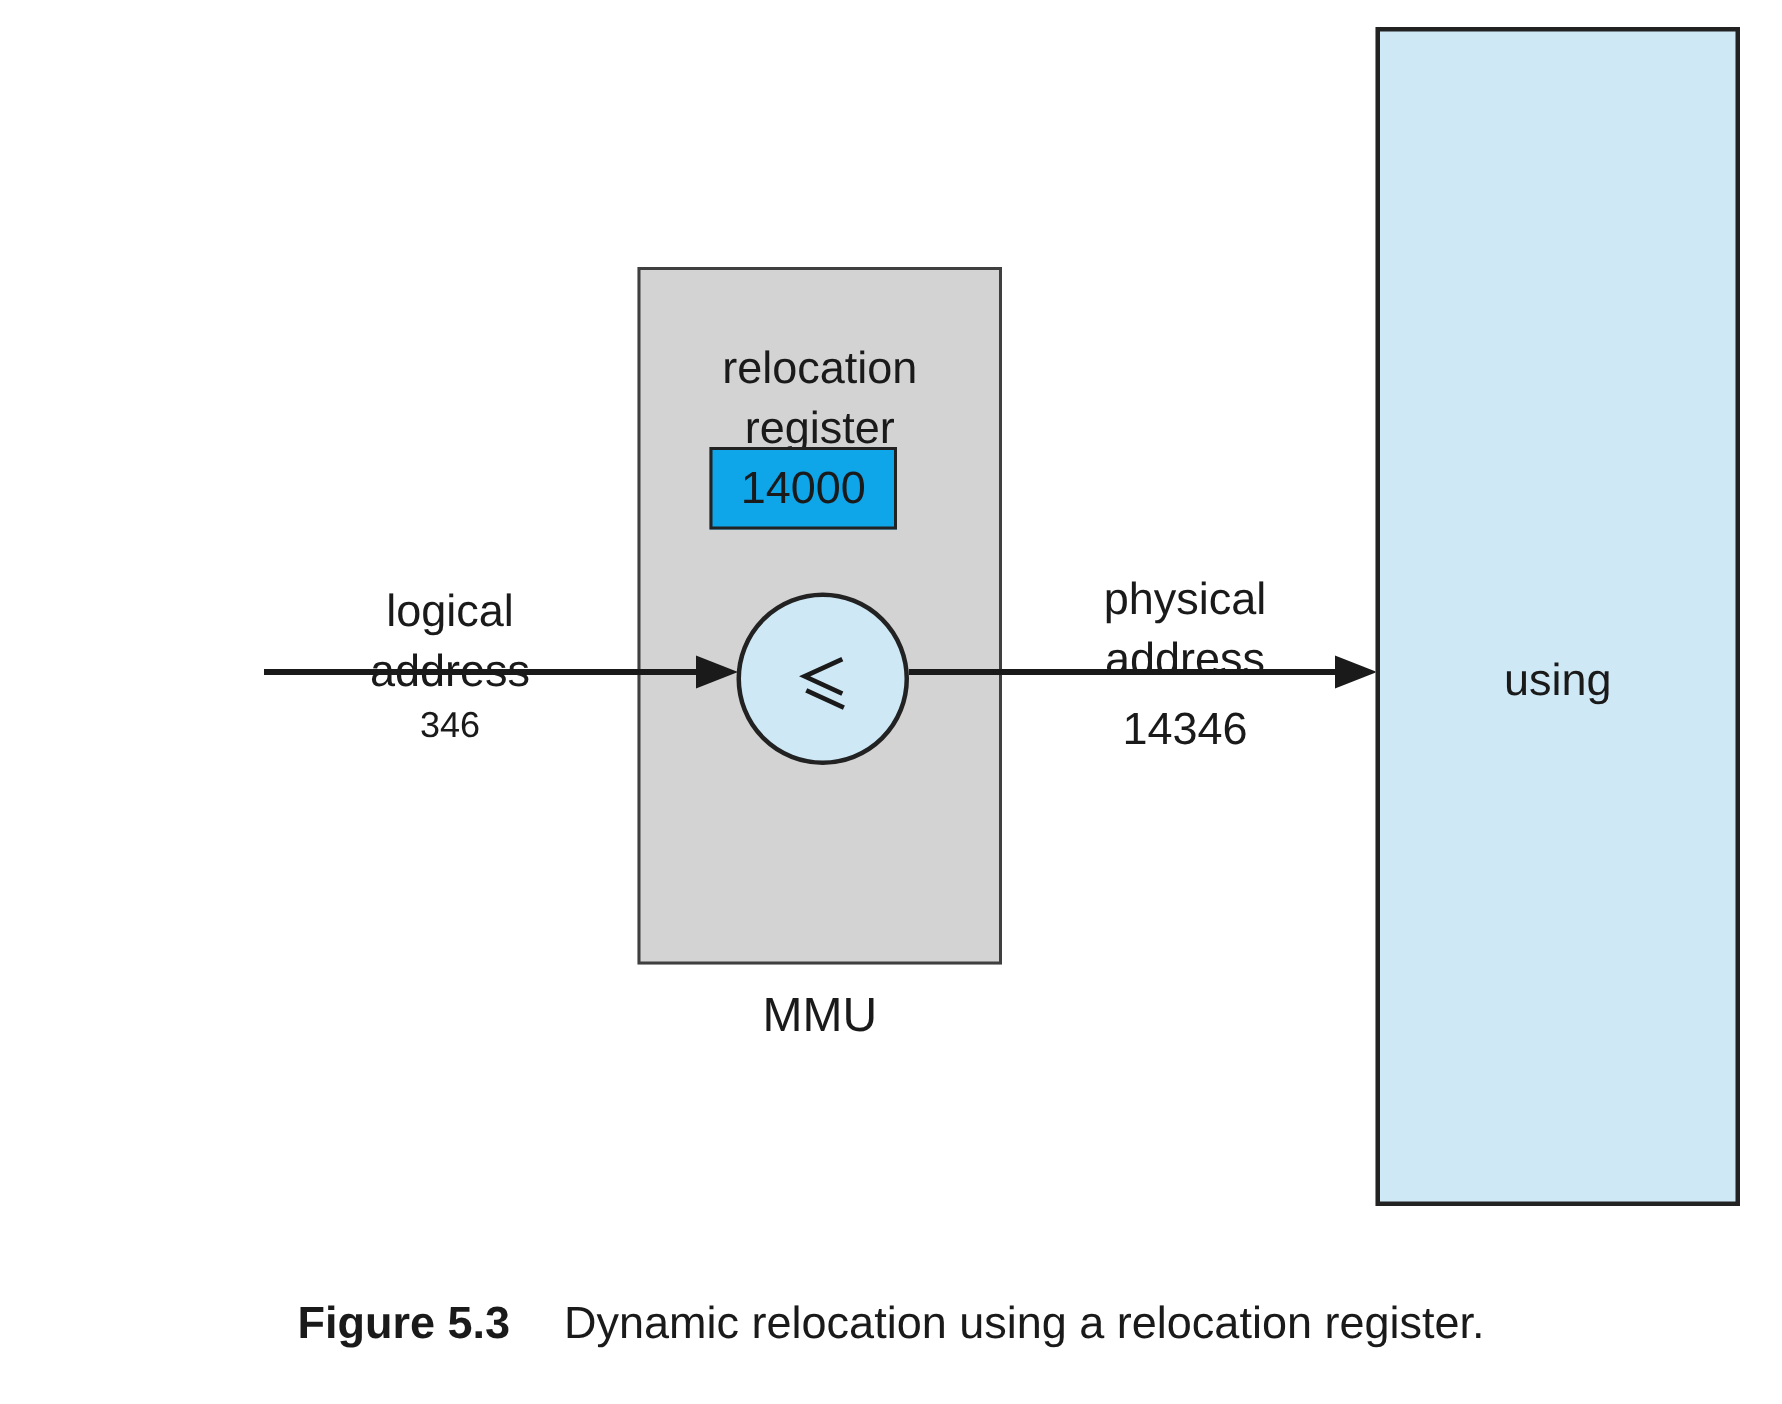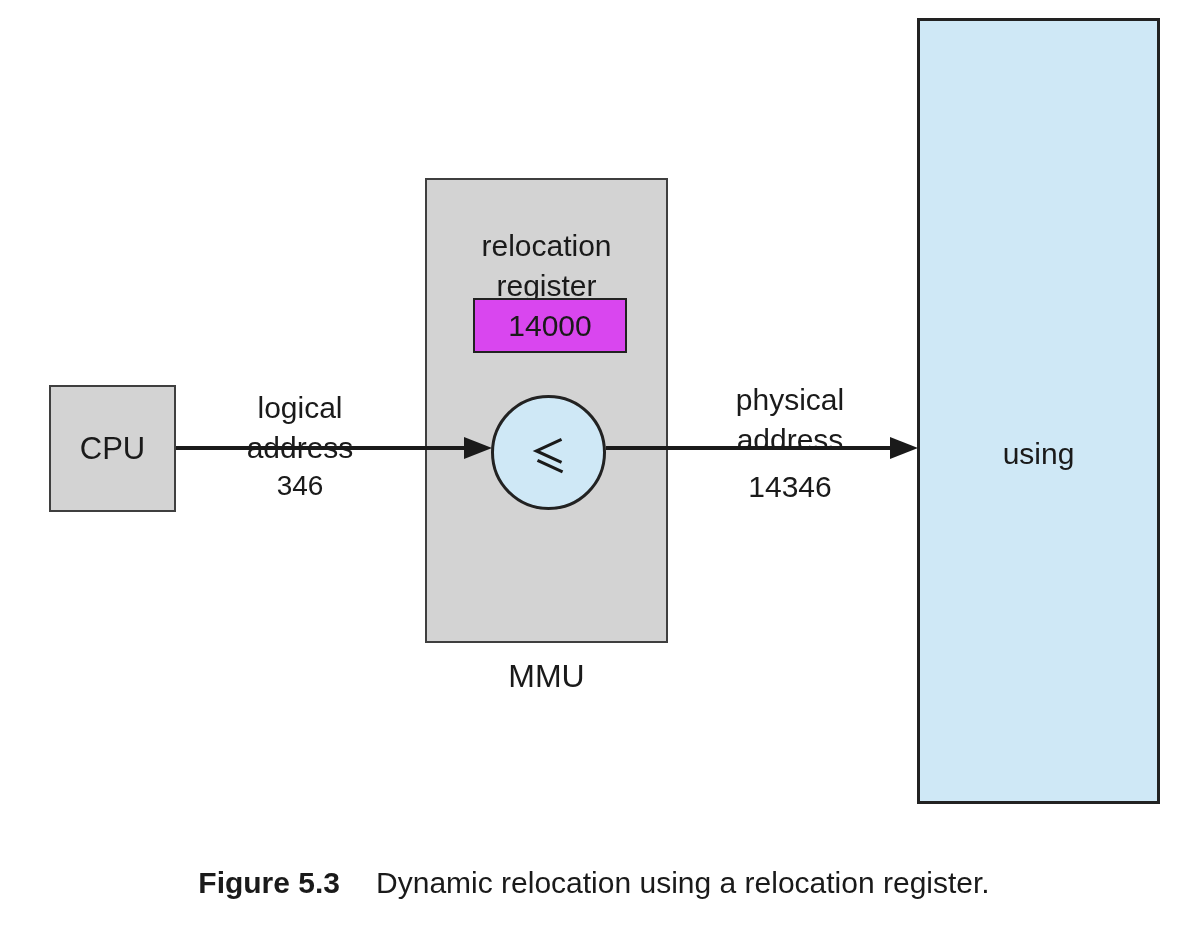--- a/index.html
+++ b/index.html
@@ -29,22 +29,22 @@
   .mmu-box {
     left: 425px; top: 178px; width: 243px; height: 465px;
     background: #d3d3d3;
     border: 2px solid #3f3f3f;
   }
   .reloc-title {
     left: 425px; top: 194px; width: 243px;
     font-size: 30px; line-height: 40px;
   }
   .register-box {
-    left: 473px; top: 298px; width: 154px; height: 55px;
-    background: #d946ef;
+    left: 473px; top: 298px; width: 125px; height: 55px;
+    background: #0ea5e9;
     border: 2px solid #222222;
     display: flex; align-items: center; justify-content: center;
     font-size: 30px;
   }
   .adder-circle {
     left: 491px; top: 395px; width: 115px; height: 115px;
     background: #cfe8f6;
     border: 3px solid #222222;
     border-radius: 50%;
     display: flex; align-items: center; justify-content: center;
@@ -60,43 +60,40 @@
   }
   .memory-label {
     left: 917px; top: 437px; width: 243px;
     font-size: 30px;
   }
   .addr-label {
     width: 220px;
     font-size: 30px; line-height: 40px;
   }
   .logical-label   { left: 190px; top: 356px; }
-  .logical-value   { left: 190px; top: 470px; width: 220px; font-size: 28px; }
+  .logical-value   { left: 190px; top: 470px; width: 220px; font-size: 24px; }
   .physical-label  { left: 680px; top: 348px; }
   .physical-value  { left: 680px; top: 470px; width: 220px; font-size: 30px; }
 
   .arrow-layer {
     left: 0; top: 0; width: 1188px; height: 936px;
     pointer-events: none;
   }
   .caption {
     left: 0; top: 866px; width: 1188px;
     font-size: 30px;
   }
   .caption .fig-label { font-weight: bold; }
   .caption .fig-text  { margin-left: 36px; }
 </style>
 </head>
 <body>
 
 <div class="canvas">
 
-  <div class="abs cpu-box">
-    <span>CPU</span>
-  </div>
 
   <div class="abs mmu-box"></div>
 
   <div class="abs reloc-title center pre">relocation
 register</div>
 
   <div class="abs register-box">
     <span>14000</span>
   </div>
 

